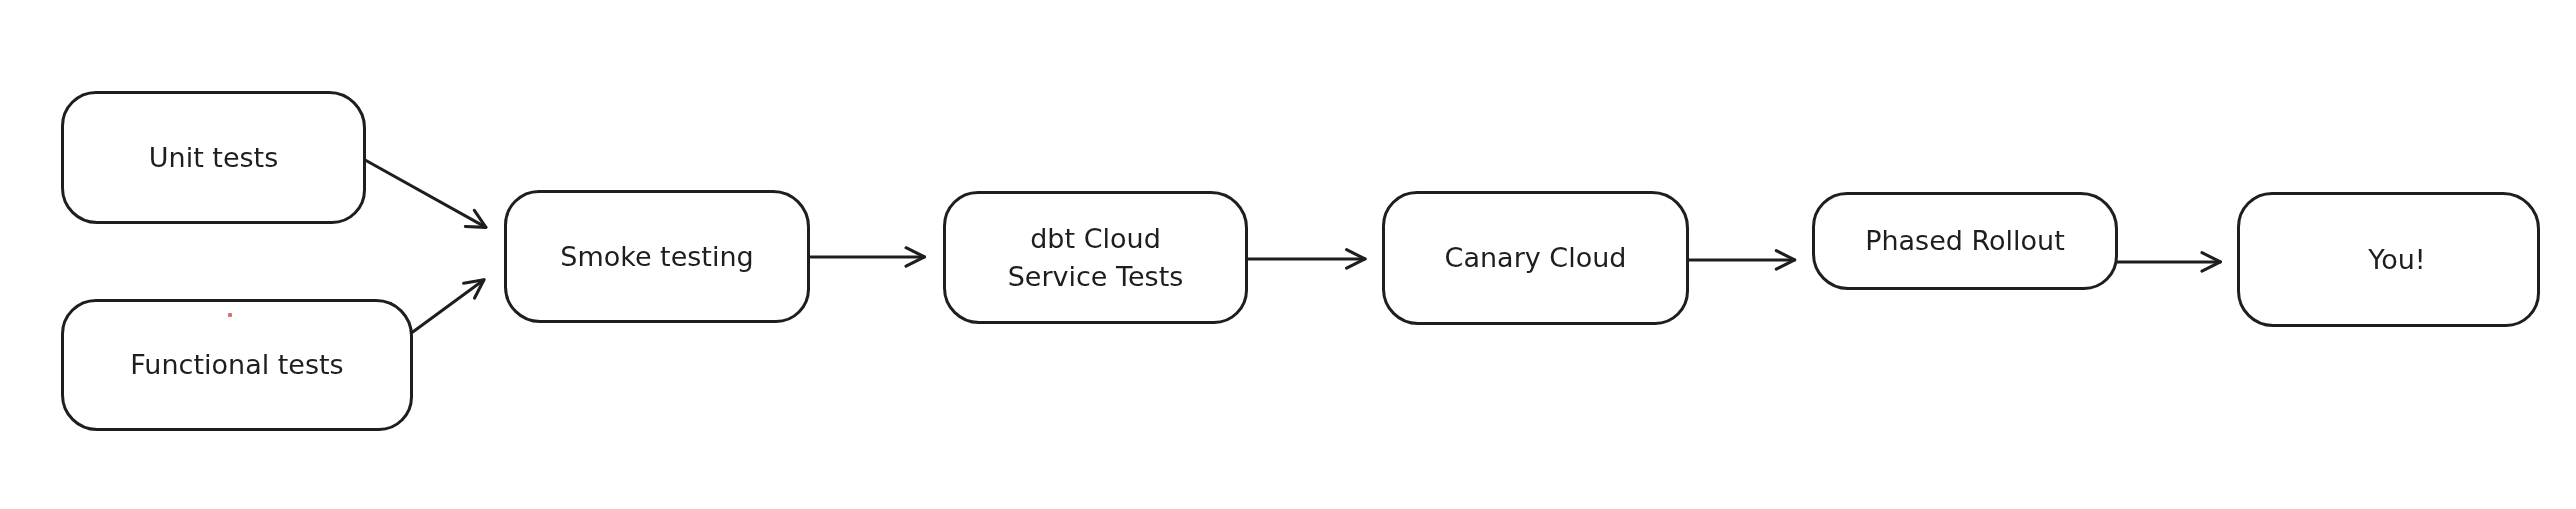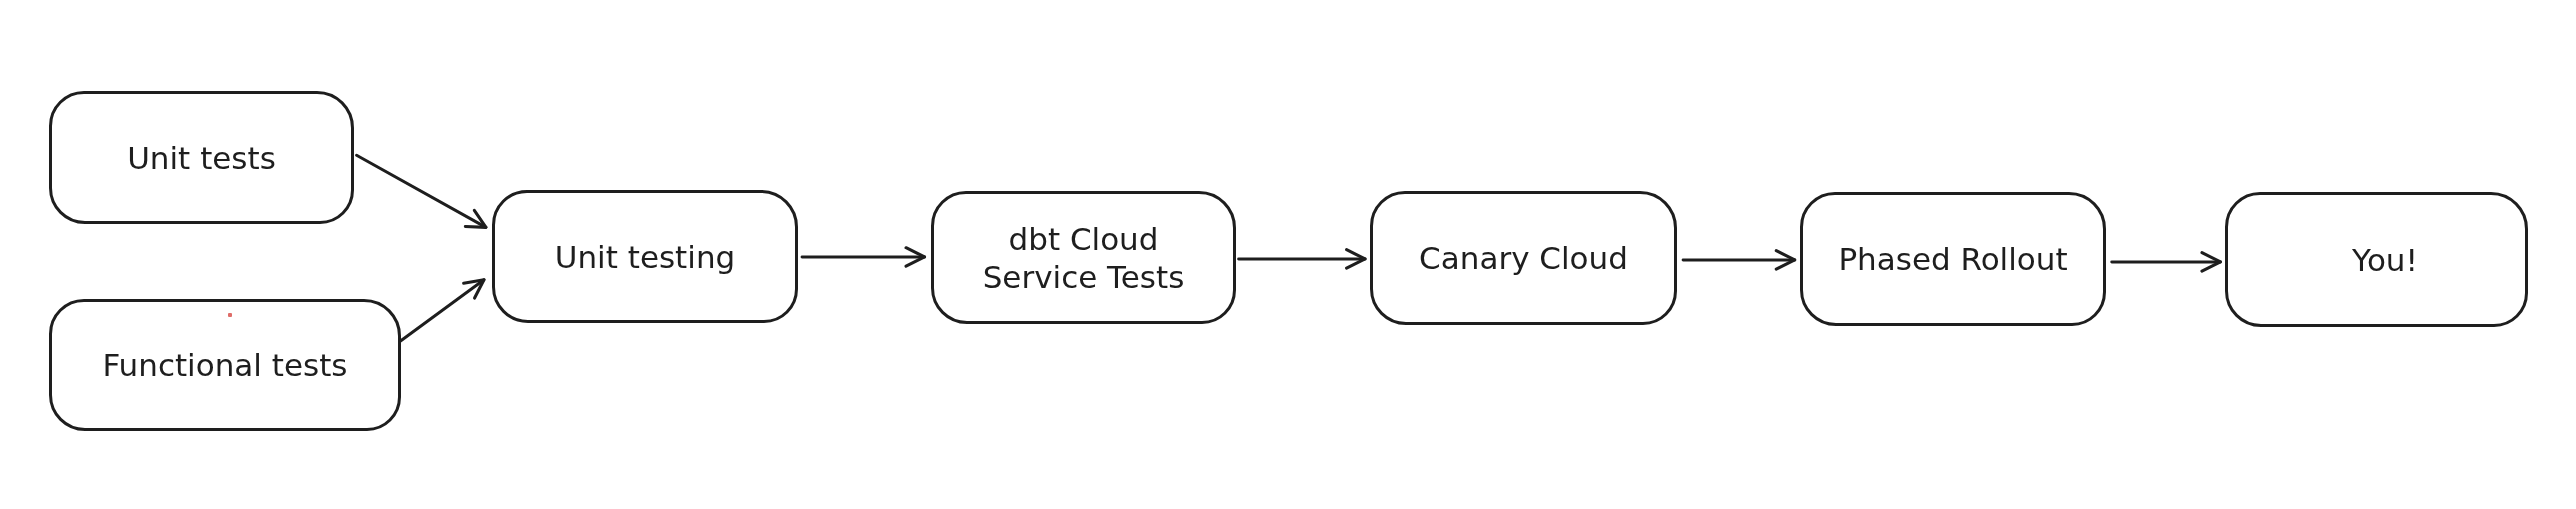--- a/index.html
+++ b/index.html
@@ -21,34 +21,35 @@
   svg.edges { position: absolute; left: 0; top: 0; width: 2576px; height: 510px; }
   .edge { stroke: var(--stroke); stroke-width: 3; fill: none; stroke-linecap: round; }
   .vhead { stroke: var(--stroke); fill: none; stroke-linecap: round; stroke-linejoin: round; }
   .node {
     position: absolute;
     box-sizing: border-box;
     border: 3px solid var(--stroke);
     border-radius: 35px 37px 34px 36px;
     background: var(--node-fill);
     color: var(--text);
-    font-size: 31px;
+    font-size: 27px;
     line-height: 38px;
     display: flex;
     align-items: center;
     justify-content: center;
     text-align: center;
     white-space: pre-line;
+    margin-left: 12px;
   }
   .n1 { left: 49px;   top: 91px;  width: 305px; height: 133px; }
   .n2 { left: 49px;   top: 299px; width: 352px; height: 132px; }
   .n3 { left: 492px;  top: 190px; width: 306px; height: 133px; }
   .n4 { left: 931px;  top: 191px; width: 305px; height: 133px; }
   .n5 { left: 1370px; top: 191px; width: 307px; height: 134px; }
-  .n6 { left: 1800px; top: 192px; width: 306px; height: 134px; }
+  .n6 { left: 1800px; top: 192px; width: 306px; height: 98px; }
   .n7 { left: 2225px; top: 192px; width: 303px; height: 135px; padding-left: 17px; }
   .red-dot {
     position: absolute;
     left: 228px; top: 313px;
     width: 4px; height: 4px;
     border-radius: 1px;
     background: var(--mark);
     opacity: 0.85;
   }
 </style>
@@ -71,21 +72,21 @@
     <line class="edge" x1="2138" y1="265" x2="2248" y2="265" marker-end="url(#vhead)"></line>
   </svg>
 
   <div class="node n1">
     <span>Unit tests</span>
   </div>
   <div class="node n2">
     <span>Functional tests</span>
   </div>
   <div class="node n3">
-    <span>Unit testing</span>
+    <span>Smoke testing</span>
   </div>
   <div class="node n4">
     <span>dbt Cloud
 Service Tests</span>
   </div>
   <div class="node n5">
     <span>Canary Cloud</span>
   </div>
   <div class="node n6">
     <span>Phased Rollout</span>

